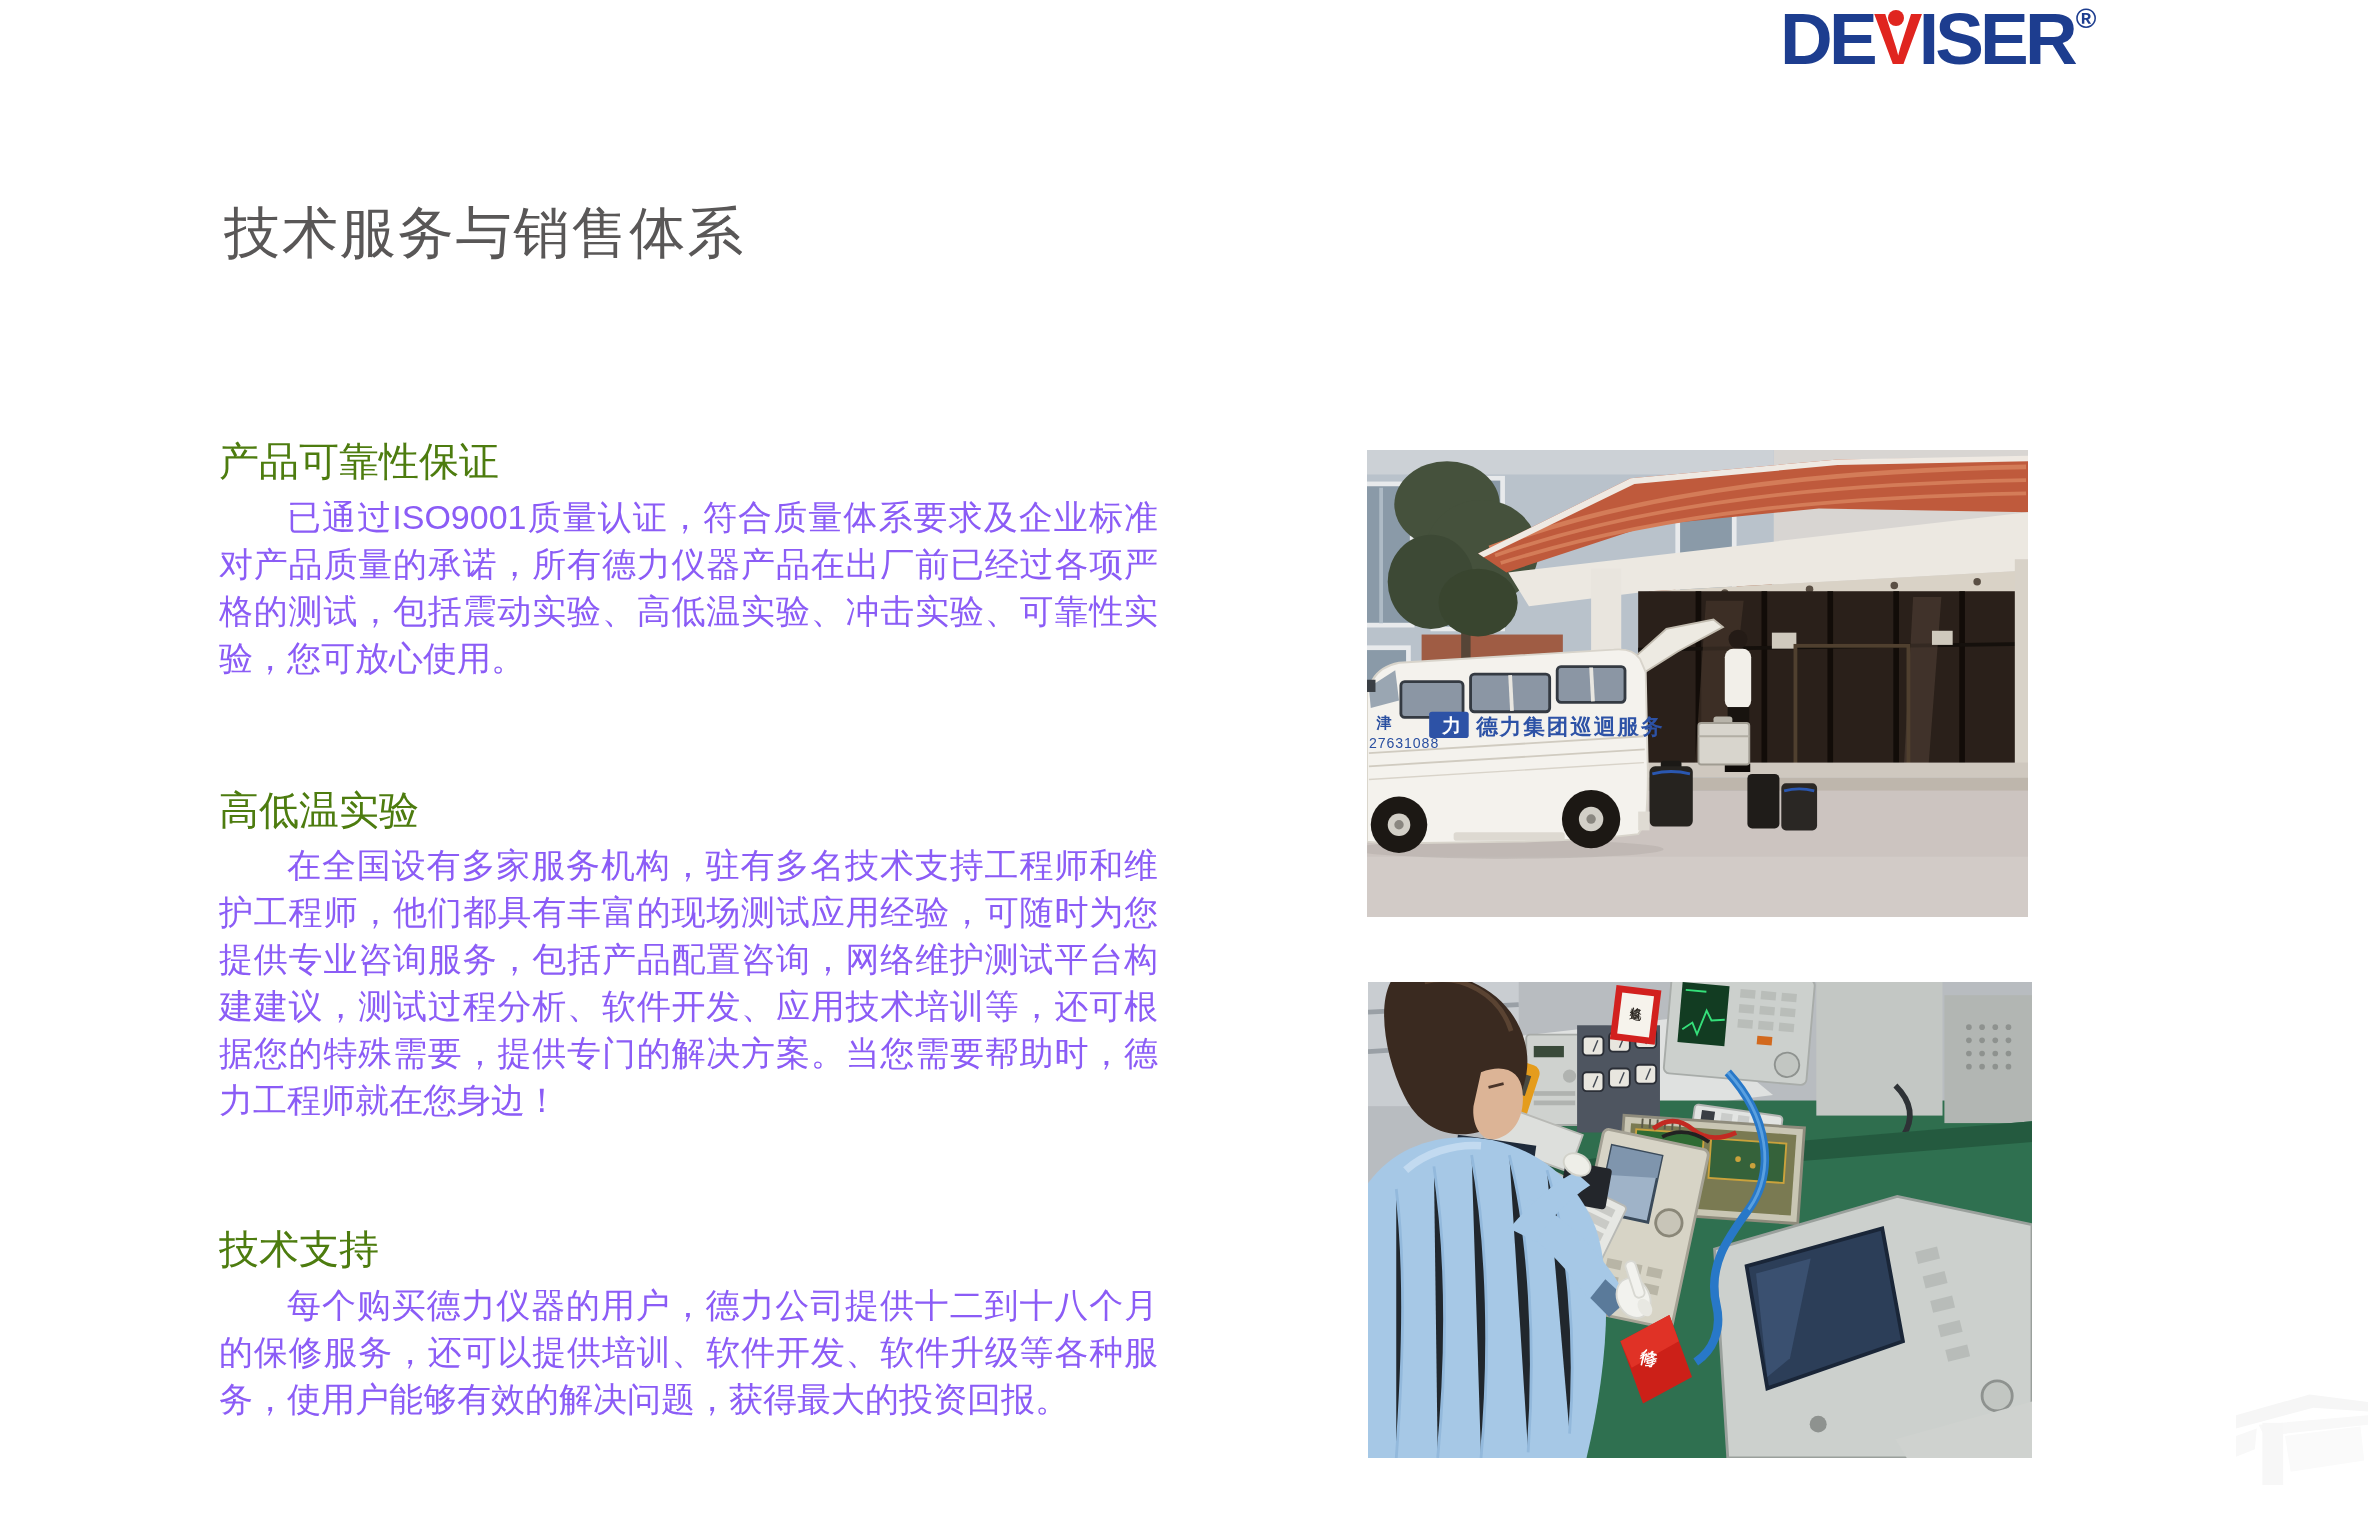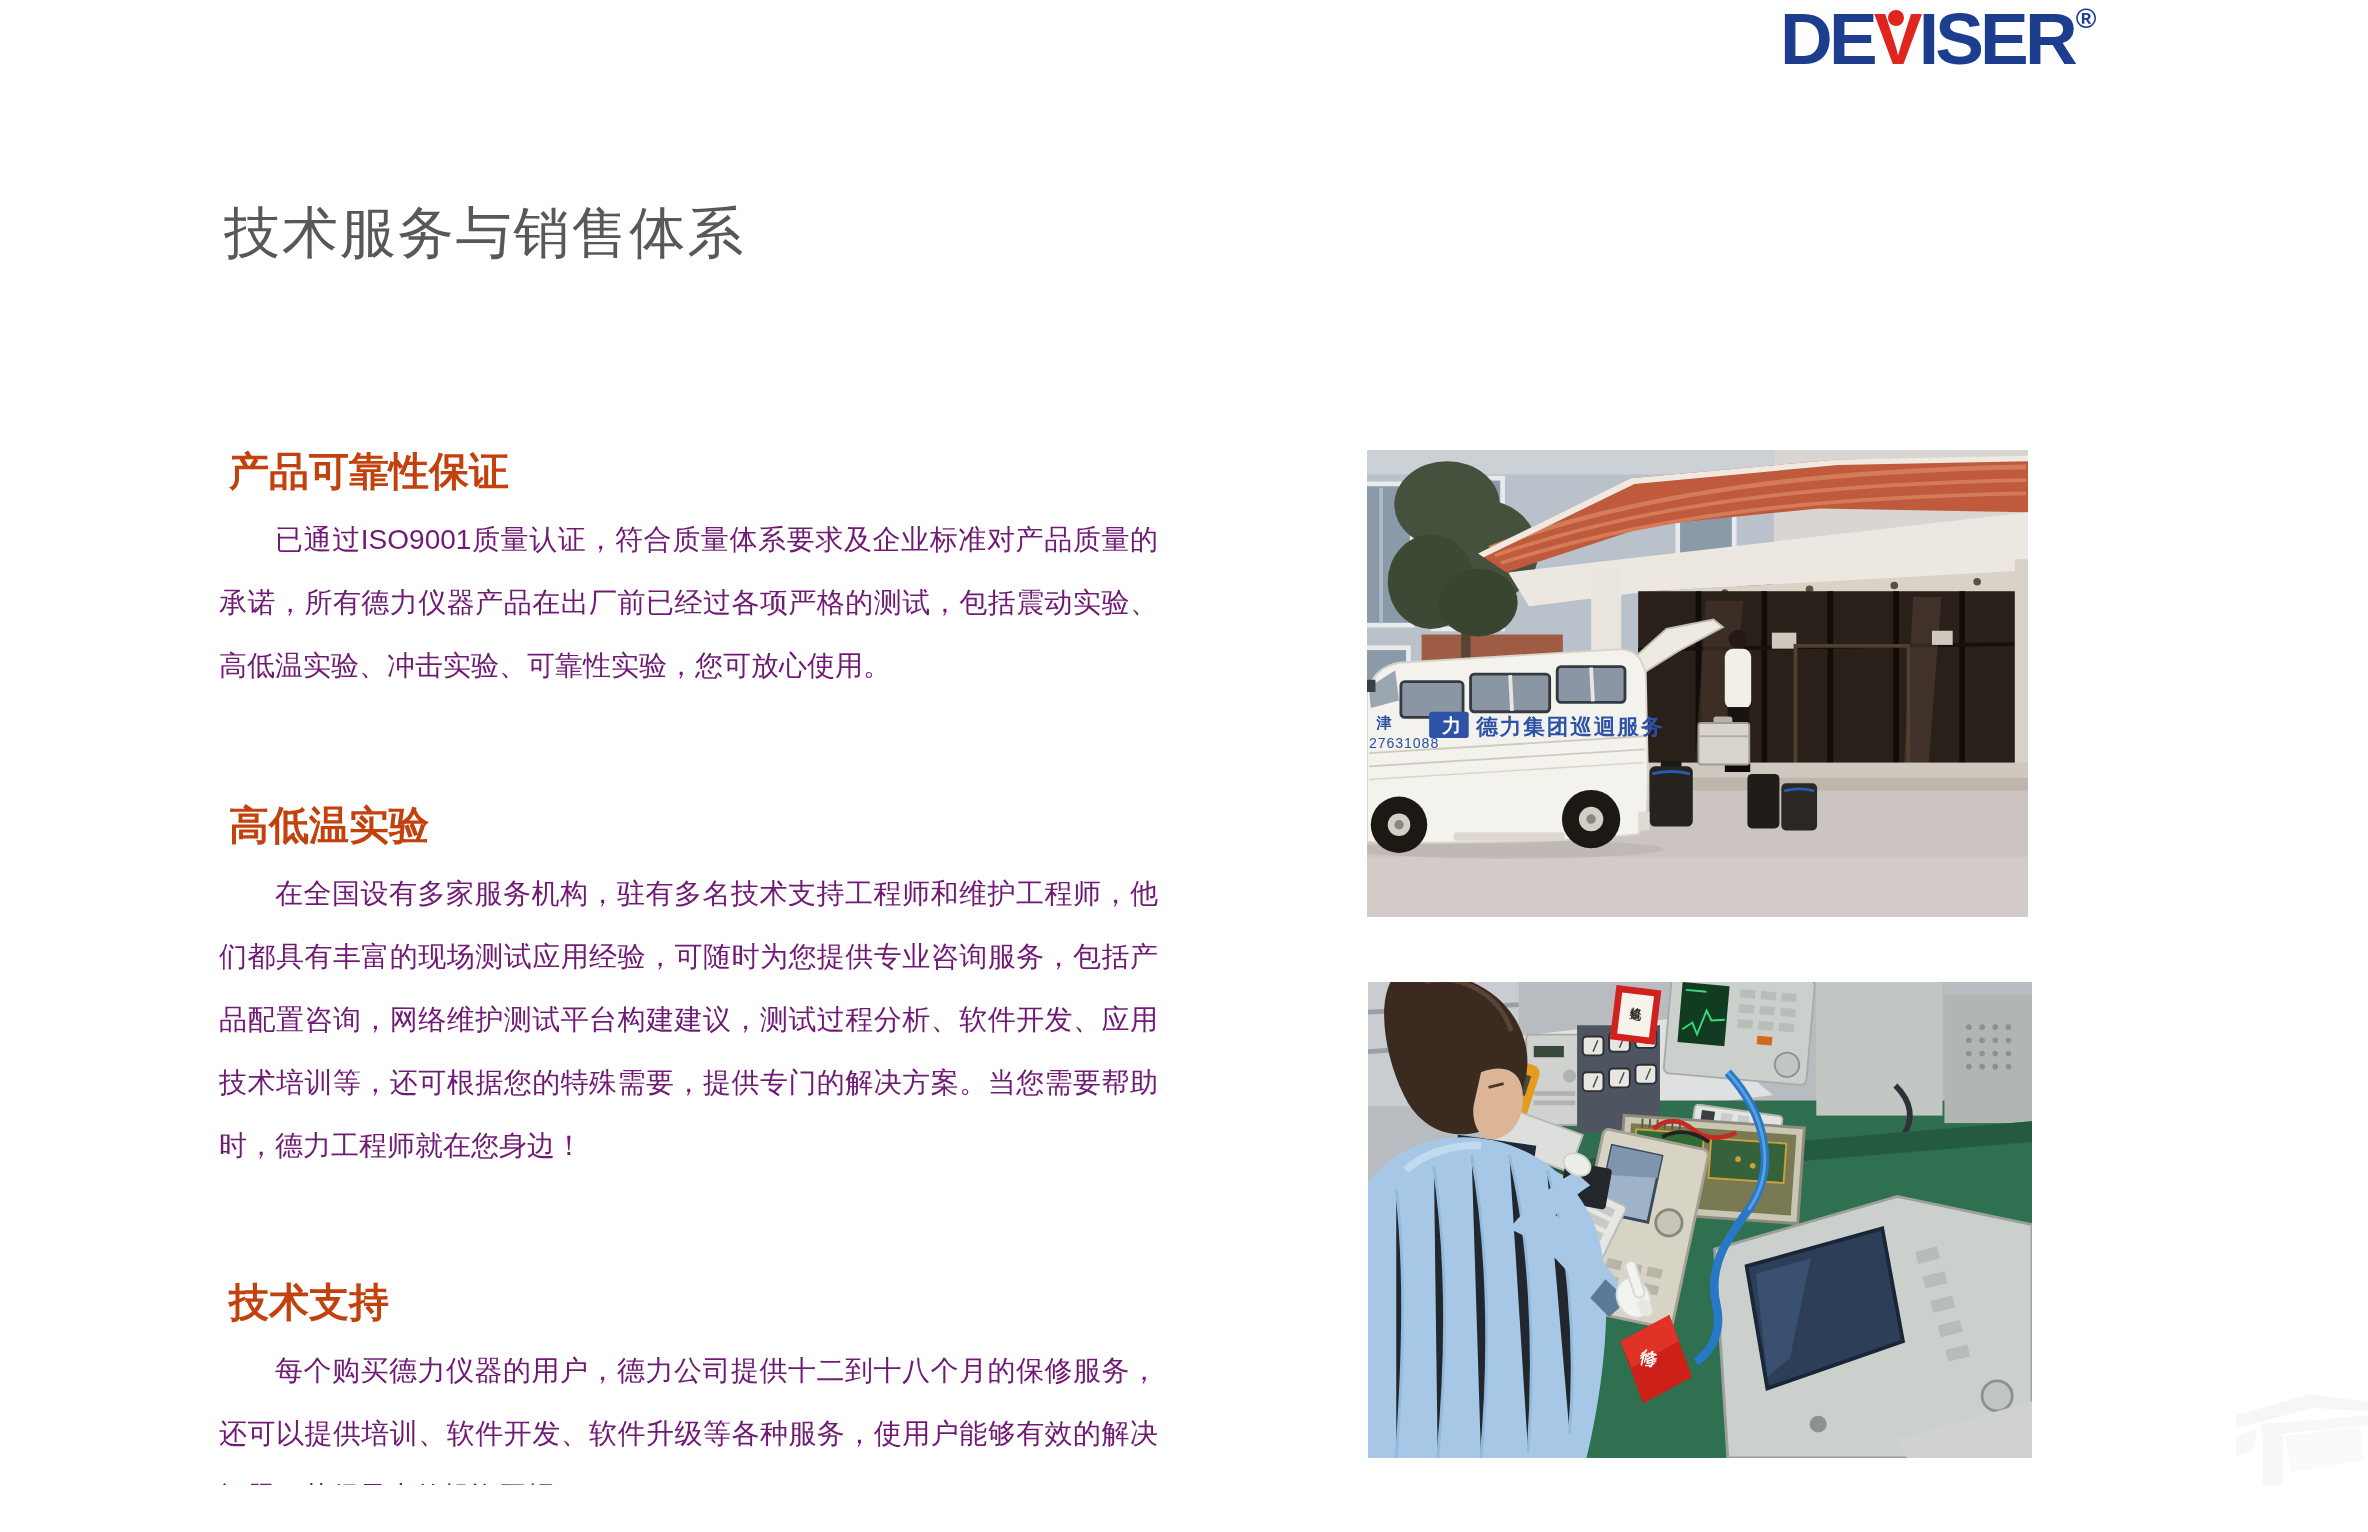--- a/index.html
+++ b/index.html
@@ -14,22 +14,22 @@
                  border-radius:50%;background:#e0251f;}
   .logo .reg{display:inline-block;font-size:28px;font-weight:bold;color:#1d3d8f;
              transform:translateY(-36px);margin-left:1.9px;}
 
   
   .title{position:absolute;left:224px;top:202px;margin:0;font-size:56px;font-weight:normal;
          color:#595757;letter-spacing:1.9px;line-height:1.1;}
 
   
   .col{position:absolute;left:219px;top:435px;width:939px;}
-  .sec h2{margin:10px;font-size:40px;line-height:53px;font-weight:bold;color:#c2410c;}
-  .sec p{margin:5.6px 0 0 0;font-size:28px;line-height:63px;color:#701a75;
+  .sec h2{margin:0;font-size:40px;line-height:53px;font-weight:normal;color:#4d7c0f;}
+  .sec p{margin:5.6px 0 0 0;font-size:34px;line-height:47px;color:#8b5cf6;
          text-align:justify;text-indent:2em;}
   .sec2{margin-top:102px;}
   .sec3{margin-top:99px;}
 
   
   figure.photo{position:absolute;margin:0;overflow:hidden;background:#d8d5d2;}
   .photo1{left:1367px;top:450px;width:661px;height:467px;}
   .photo2{left:1368px;top:982px;width:664px;height:476px;}
   figure.photo svg{display:block;width:100%;height:100%;}
 

